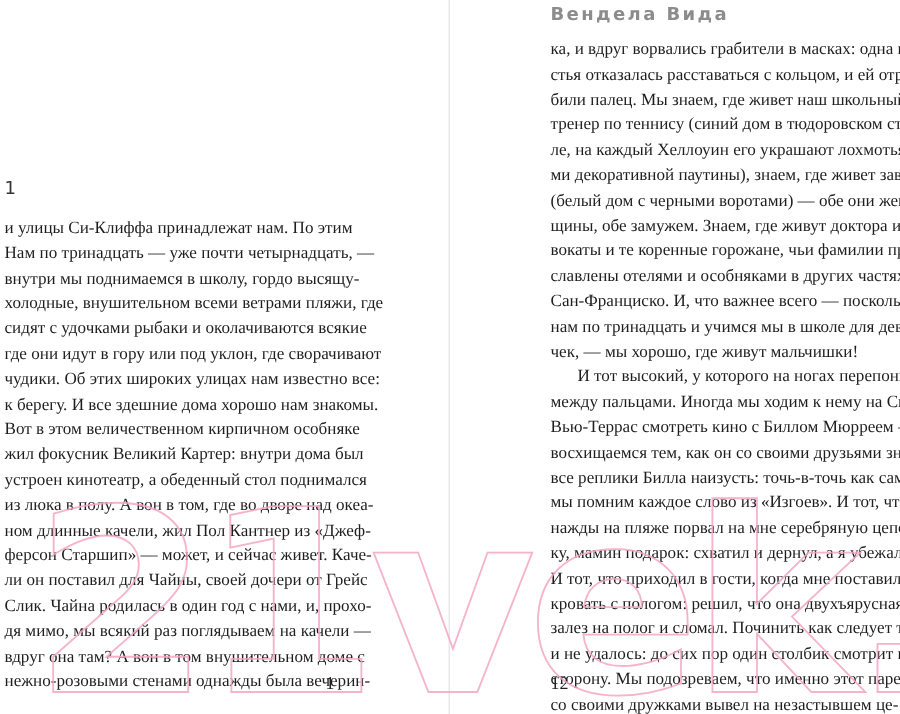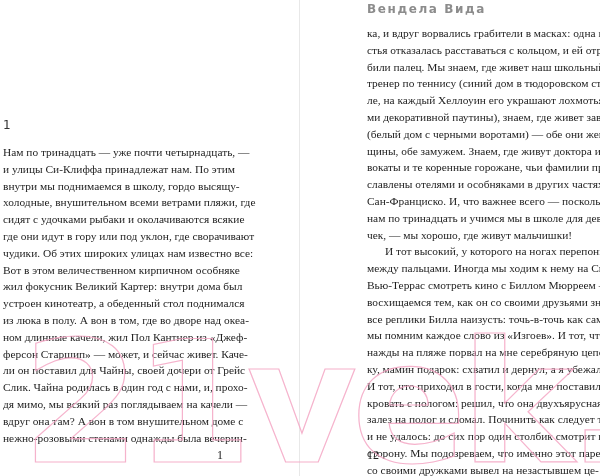--- a/index.html
+++ b/index.html
@@ -50,27 +50,28 @@
   }
 </style>
 </head>
 <body>
 
 <div class="spread">
 
   <div class="page page-left">
     <div class="chapter-num">1</div>
     <div class="text left-text">
+      <span class="line">и улицы Си-Клиффа принадлежат нам. По этим</span>
       <span class="line">Нам по тринадцать — уже почти четырнадцать, —</span>
-      <span class="line">и улицы Си-Клиффа принадлежат нам. По этим</span>
       <span class="line">внутри мы поднимаемся в школу, гордо высящу-</span>
       <span class="line">холодные, внушительном всеми ветрами пляжи, где</span>
       <span class="line">сидят с удочками рыбаки и околачиваются всякие</span>
       <span class="line">где они идут в гору или под уклон, где сворачивают</span>
       <span class="line">чудики. Об этих широких улицах нам известно все:</span>
+      <span class="line">к берегу. И все здешние дома хорошо нам знакомы.</span>
       <span class="line">Вот в этом величественном кирпичном особняке</span>
       <span class="line">жил фокусник Великий Картер: внутри дома был</span>
       <span class="line">устроен кинотеатр, а обеденный стол поднимался</span>
       <span class="line">из люка в полу. А вон в том, где во дворе над океа-</span>
       <span class="line">ном длинные качели, жил Пол Кантнер из «Джеф-</span>
       <span class="line">ферсон Старшип» — может, и сейчас живет. Каче-</span>
       <span class="line">ли он поставил для Чайны, своей дочери от Грейс</span>
       <span class="line">Слик. Чайна родилась в один год с нами, и, прохо-</span>
       <span class="line">дя мимо, мы всякий раз поглядываем на качели —</span>
       <span class="line">вдруг она там? А вон в том внушительном доме с</span>

